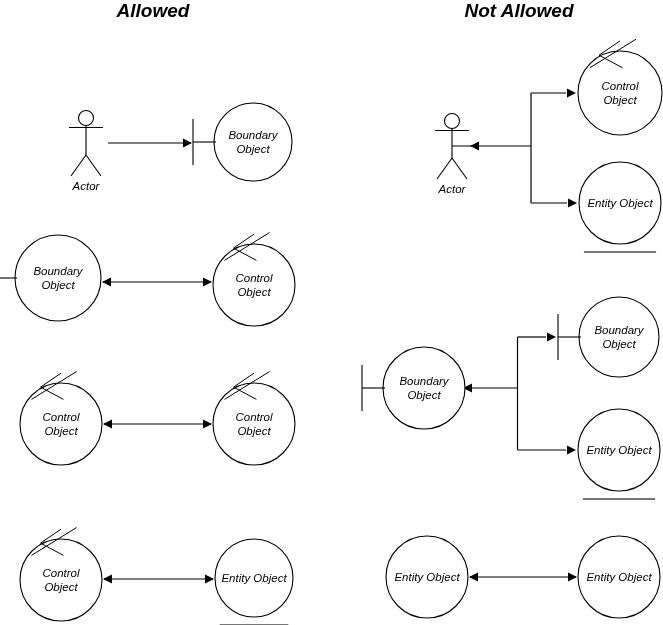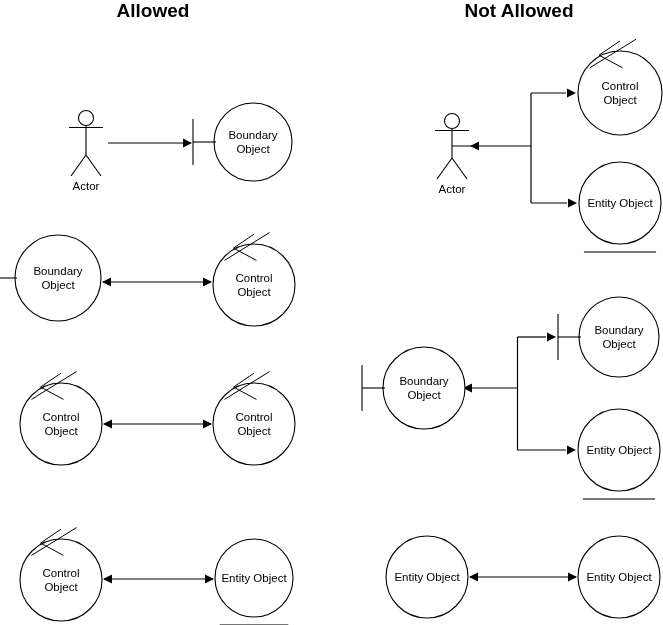--- a/index.html
+++ b/index.html
@@ -15,20 +15,21 @@
     color: #000000;
     overflow: hidden;
     position: relative;
   }
   #diagram-root {
     position: absolute;
     left: 0;
     top: 0;
     width: 586px;
     height: 625px;
+    font-style: italic;
   }
   svg {
     display: block;
   }
   .col-header {
     font-family: "Liberation Sans", sans-serif;
     font-size: 19px;
     font-weight: bold;
     text-anchor: middle;
     fill: #000000;

